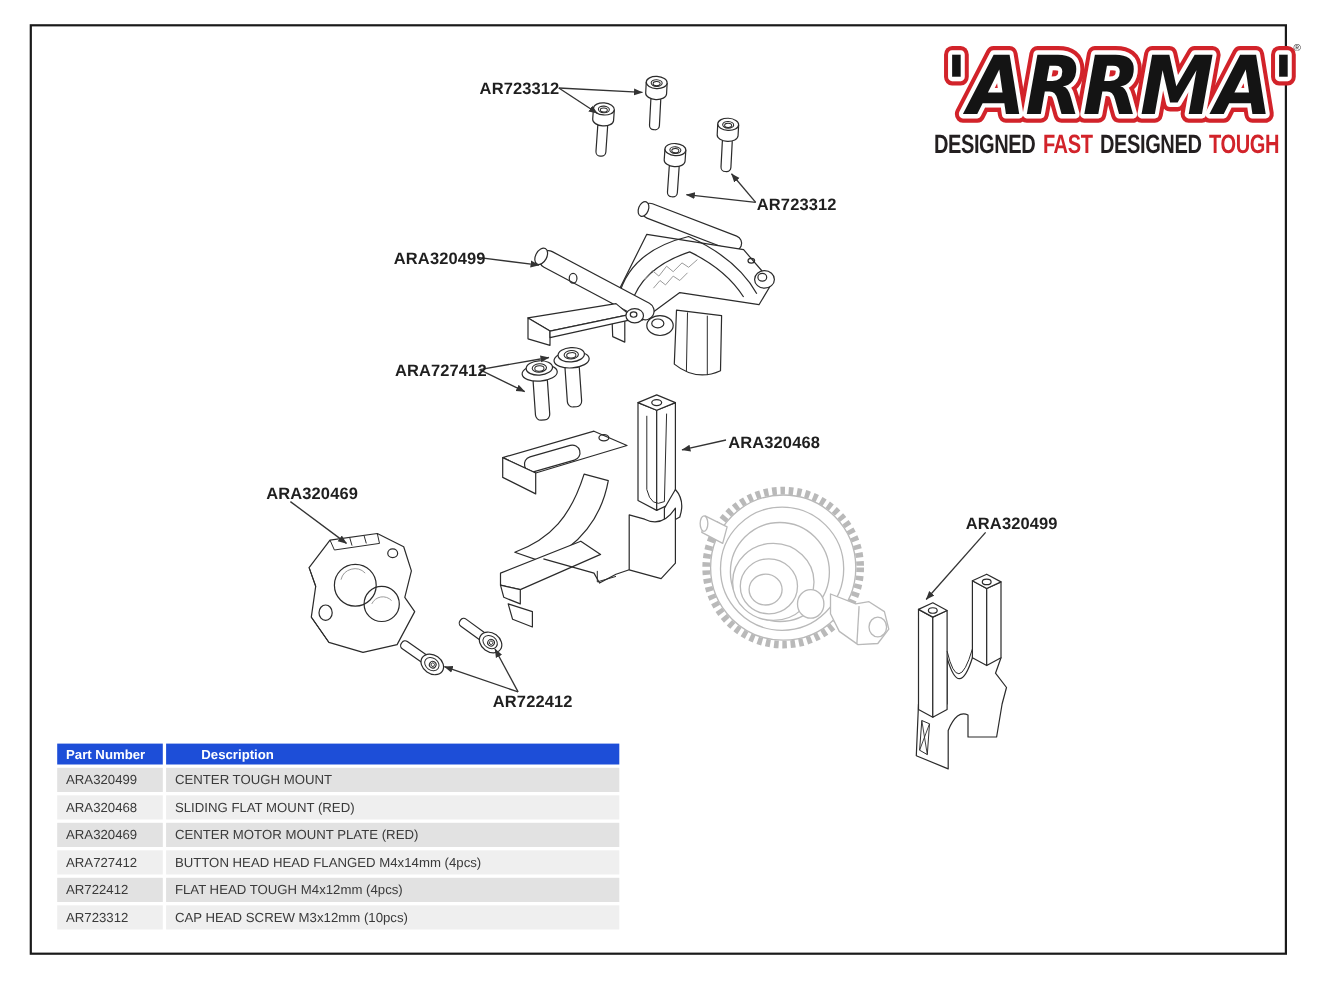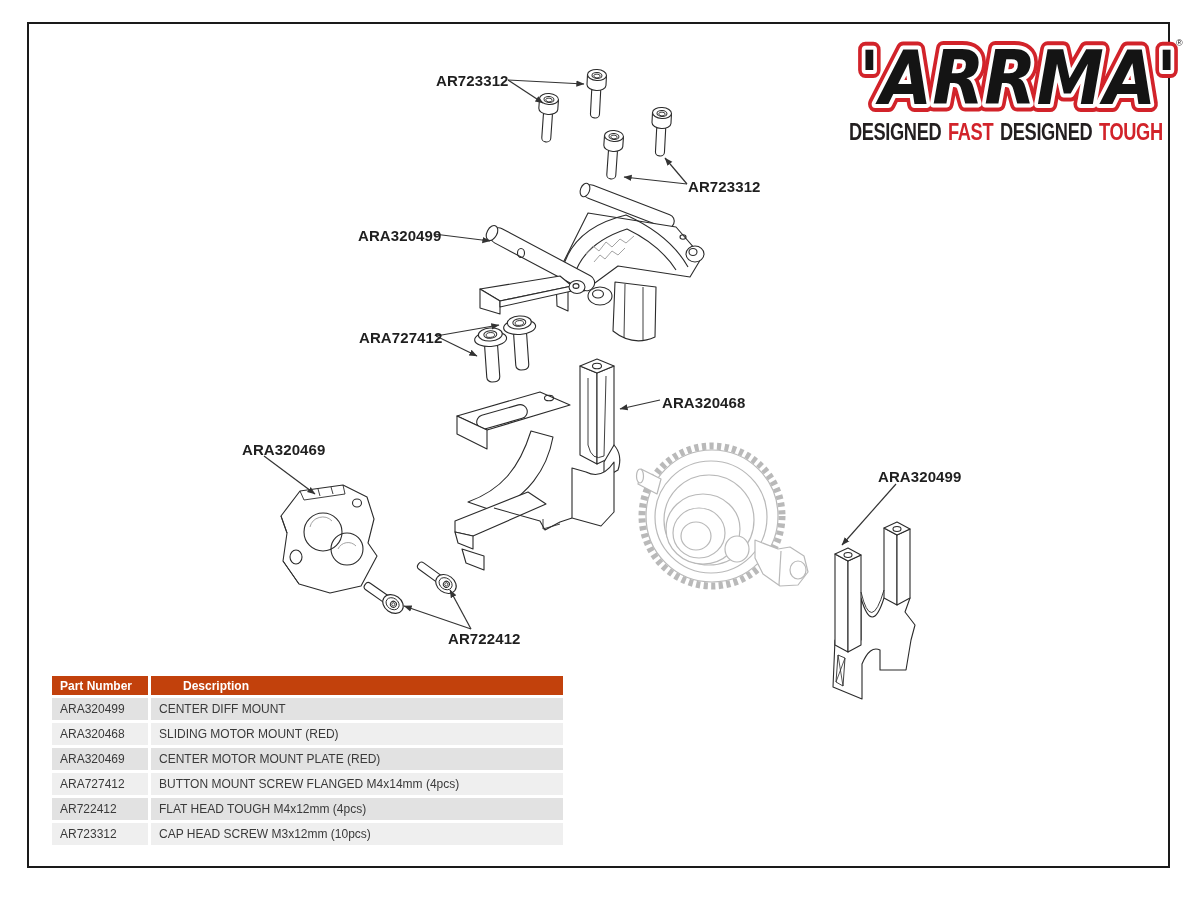--- a/index.html
+++ b/index.html
@@ -27,21 +27,21 @@
     transform:scaleX(0.76);transform-origin:left top;letter-spacing:-0.5px;
   }
   .tg-dark{color:#231f20;}
   .tg-red{color:#d2232a;}
   
   .parts-table{
     position:absolute;left:49px;top:673px;
     border-collapse:separate;border-spacing:3px;
   }
   .parts-table th{
-    background:#c2410c;color:#ffffff;font-size:12px;font-weight:bold;
+    background:#1d4ed8;color:#ffffff;font-size:12px;font-weight:bold;
     text-align:left;height:19px;padding:0 0 0 8px;
   }
   .parts-table th.col-part{width:88px;}
   .parts-table th.col-desc{width:380px;padding-left:32px;}
   .parts-table td{
     font-size:12px;color:#3a3a3a;height:22px;padding:0 0 0 8px;
     vertical-align:middle;
   }
   .parts-table tbody tr:nth-child(odd) td{background:#e2e2e2;}
   .parts-table tbody tr:nth-child(even) td{background:#efefef;}
@@ -231,33 +231,33 @@
 <table class="parts-table">
   <thead>
     <tr>
       <th class="col-part">Part Number</th>
       <th class="col-desc">Description</th>
     </tr>
   </thead>
   <tbody>
     <tr>
       <td>ARA320499</td>
-      <td>CENTER DIFF MOUNT</td>
+      <td>CENTER TOUGH MOUNT</td>
     </tr>
     <tr>
       <td>ARA320468</td>
-      <td>SLIDING MOTOR MOUNT (RED)</td>
+      <td>SLIDING FLAT MOUNT (RED)</td>
     </tr>
     <tr>
       <td>ARA320469</td>
       <td>CENTER MOTOR MOUNT PLATE (RED)</td>
     </tr>
     <tr>
       <td>ARA727412</td>
-      <td>BUTTON MOUNT SCREW FLANGED M4x14mm (4pcs)</td>
+      <td>BUTTON HEAD HEAD FLANGED M4x14mm (4pcs)</td>
     </tr>
     <tr>
       <td>AR722412</td>
       <td>FLAT HEAD TOUGH M4x12mm (4pcs)</td>
     </tr>
     <tr>
       <td>AR723312</td>
       <td>CAP HEAD SCREW M3x12mm (10pcs)</td>
     </tr>
   </tbody>

